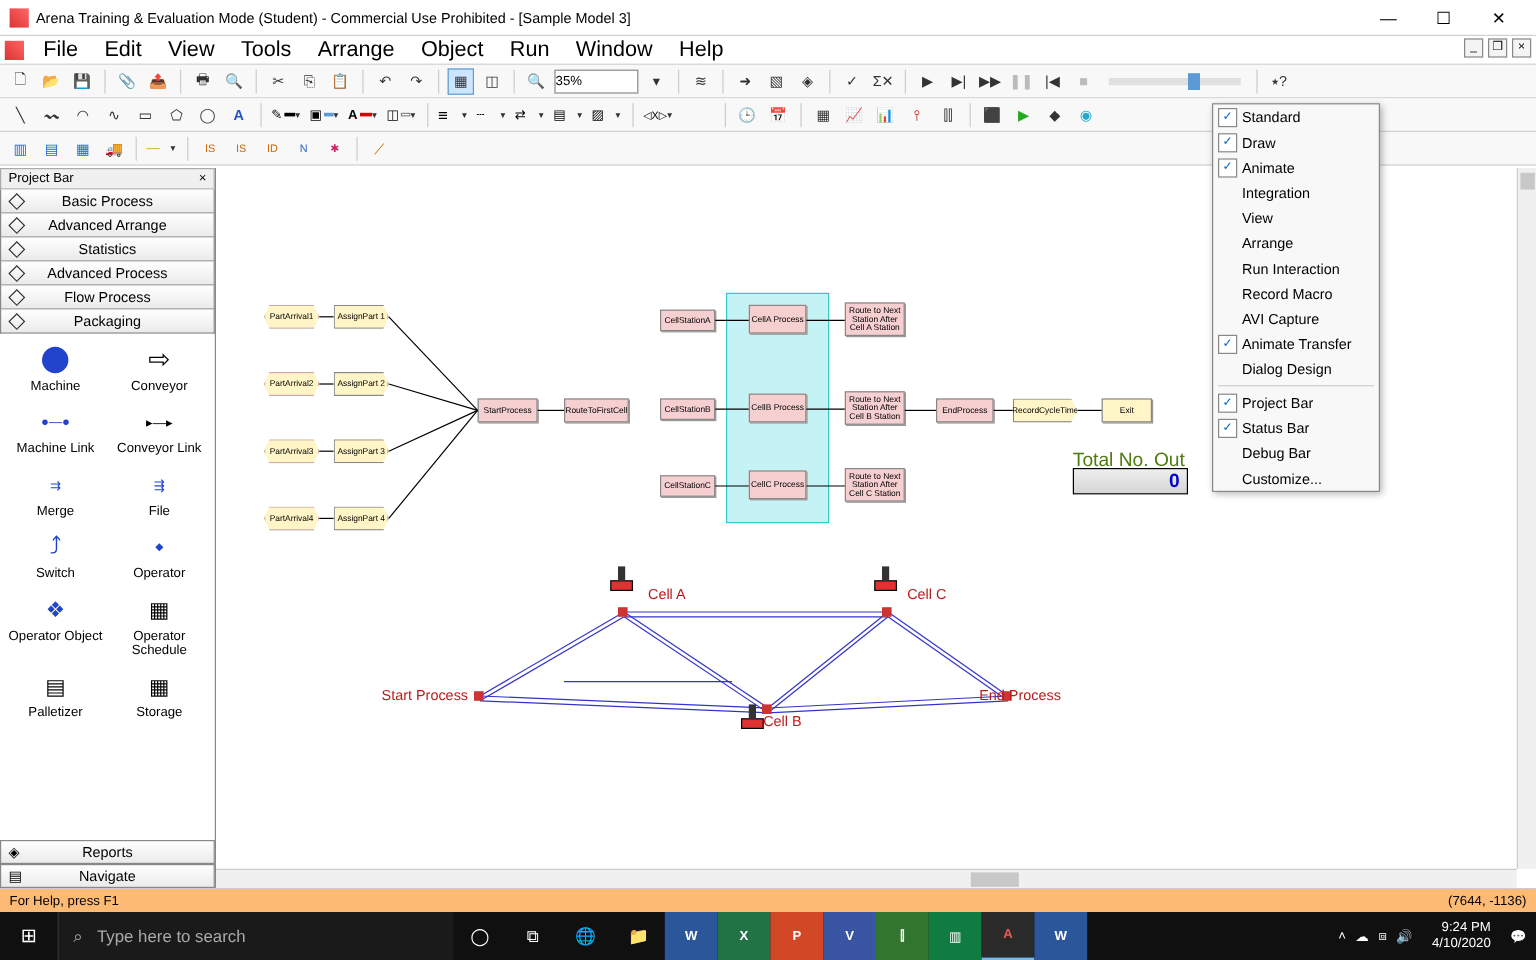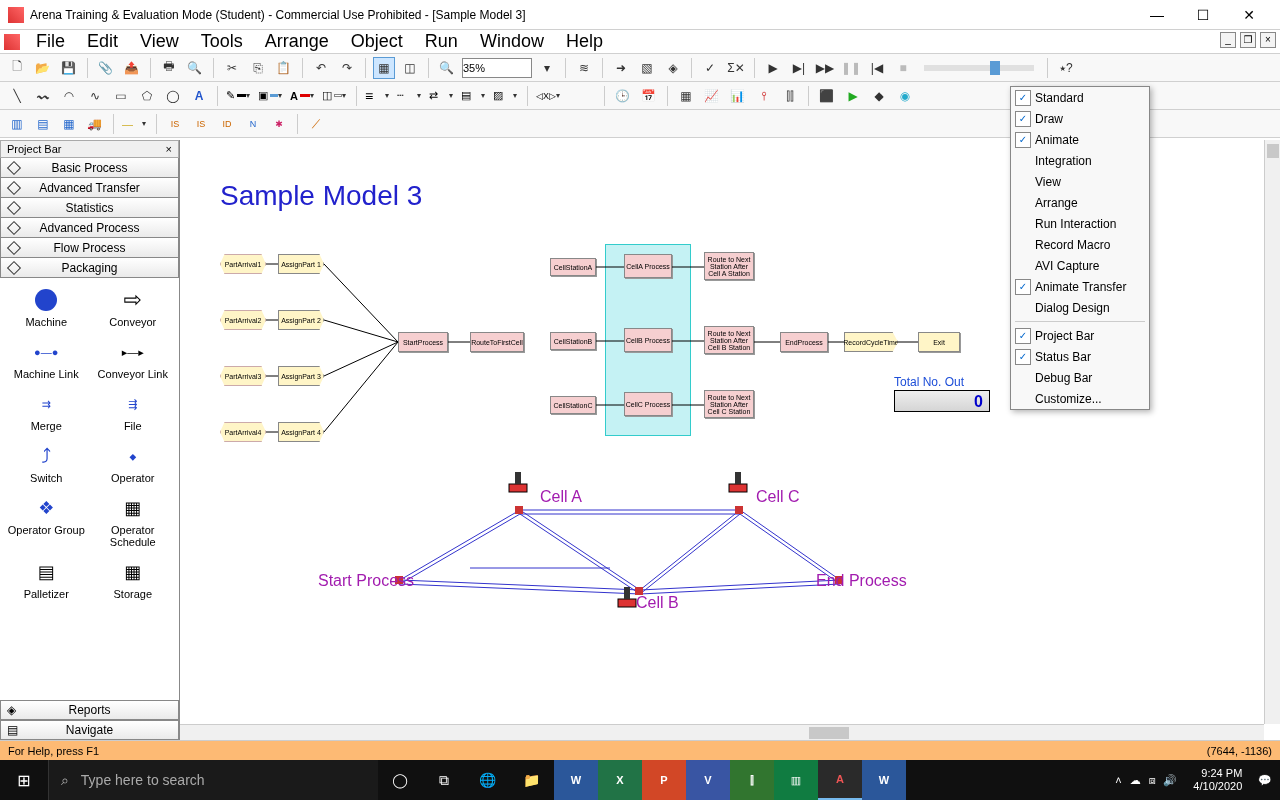--- a/index.html
+++ b/index.html
@@ -52,22 +52,22 @@
 
 .model-title { position:absolute; left:40px; top:40px; font-size:28px; color:#2222cc; font-family:"Segoe UI",Arial;}
 .flowblock { position:absolute; border:1px solid #888; font-size:7px; display:flex; align-items:center; justify-content:center; text-align:center; padding:2px; box-shadow:1px 1px 0 #999;}
 .hex { background:#fff5c7; border-color:#caa;}
 .yellow { background:#fff5c7;}
 .pink { background:#f6cfd0;}
 .decision { background:#f6cfd0;}
 .procgroup { position:absolute; background:#c5f2f4; border:1px solid #3cc;}
 .proc { position:absolute; background:#f6cfd0; border:1px solid #888; font-size:7px; display:flex; align-items:center; justify-content:center; box-shadow:1px 1px 0 #999;}
 
-.net-label { position:absolute; font-size:16px; color:#a21caf;}
-.counter-label { position:absolute; font-size:12px; color:#1d4ed8;}
+.net-label { position:absolute; font-size:12px; color:#b91c1c;}
+.counter-label { position:absolute; font-size:16px; color:#4d7c0f;}
 .counter-box { position:absolute; border:1px solid #000; background:linear-gradient(#eee,#d5d5d5); text-align:right; padding:2px 6px; font-size:16px; font-weight:bold; color:#0000cc;}
 
 svg.netpaths { position:absolute; left:0; top:0; }
 .machine-icon { position:absolute; width:26px; height:26px;}
 
 
 .popup { position:absolute; right:130px; top:86px; width:140px; background:#f8f8f8; border:1px solid #888; box-shadow:2px 2px 6px rgba(0,0,0,0.3); font-size:12px; z-index:50;}
 .popup .prow { height:21px; display:flex; align-items:center; padding-left:4px; cursor:default;}
 .popup .chk { width:16px; height:16px; border:1px solid #888; margin-right:4px; font-size:10px; text-align:center; line-height:14px; color:#0066cc; background:#fff;}
 .popup .sep { height:1px; background:#ccc; margin:3px 4px;}
@@ -258,21 +258,21 @@
   <div class="pb-header">
     <span>Project Bar</span>
     <span>×</span>
   </div>
   <div class="pb-section">
       <span class="diamond"></span>
       <span>Basic Process</span>
     </div>
   <div class="pb-section">
       <span class="diamond"></span>
-      <span>Advanced Transfer</span>
+      <span>Advanced Arrange</span>
     </div>
   <div class="pb-section">
       <span class="diamond"></span>
       <span>Statistics</span>
     </div>
   <div class="pb-section">
       <span class="diamond"></span>
       <span>Advanced Process</span>
     </div>
   <div class="pb-section">
@@ -330,21 +330,21 @@
       <div class="icon-cell">
           <div class="pic">
             <span style="color:#2244cc;font-size:20px">⬩</span>
           </div>
           <span>Operator</span>
         </div>
       <div class="icon-cell">
           <div class="pic">
             <span style="color:#2244cc;font-size:18px">❖</span>
           </div>
-          <span>Operator Group</span>
+          <span>Operator Object</span>
         </div>
       <div class="icon-cell">
           <div class="pic">
             <span style="font-size:18px">▦</span>
           </div>
           <span>Operator Schedule</span>
         </div>
       <div class="icon-cell">
           <div class="pic">
             <span style="font-size:18px">▤</span>
@@ -364,21 +364,20 @@
       <span>Reports</span>
     </div>
   <div class="pb-bottom">
       <span class="glyph">▤</span>
       <span>Navigate</span>
     </div>
 </div>
 
 <div class="canvas-wrap">
   <div class="canvas">
-    <div class="model-title">Sample Model 3</div>
 
     <div class="flowblock hex" style="left:40px; top:114px; width:46px; height:20px; clip-path:polygon(0 50%,10% 0,90% 0,100% 50%,90% 100%,10% 100%)">PartArrival1</div>
     <div class="flowblock yellow" style="left:98px; top:114px; width:46px; height:20px; clip-path:polygon(0 0,90% 0,100% 50%,90% 100%,0 100%)">AssignPart 1</div>
 
     <div class="flowblock hex" style="left:40px; top:170px; width:46px; height:20px; clip-path:polygon(0 50%,10% 0,90% 0,100% 50%,90% 100%,10% 100%)">PartArrival2</div>
     <div class="flowblock yellow" style="left:98px; top:170px; width:46px; height:20px; clip-path:polygon(0 0,90% 0,100% 50%,90% 100%,0 100%)">AssignPart 2</div>
 
     <div class="flowblock hex" style="left:40px; top:226px; width:46px; height:20px; clip-path:polygon(0 50%,10% 0,90% 0,100% 50%,90% 100%,10% 100%)">PartArrival3</div>
     <div class="flowblock yellow" style="left:98px; top:226px; width:46px; height:20px; clip-path:polygon(0 0,90% 0,100% 50%,90% 100%,0 100%)">AssignPart 3</div>
 

